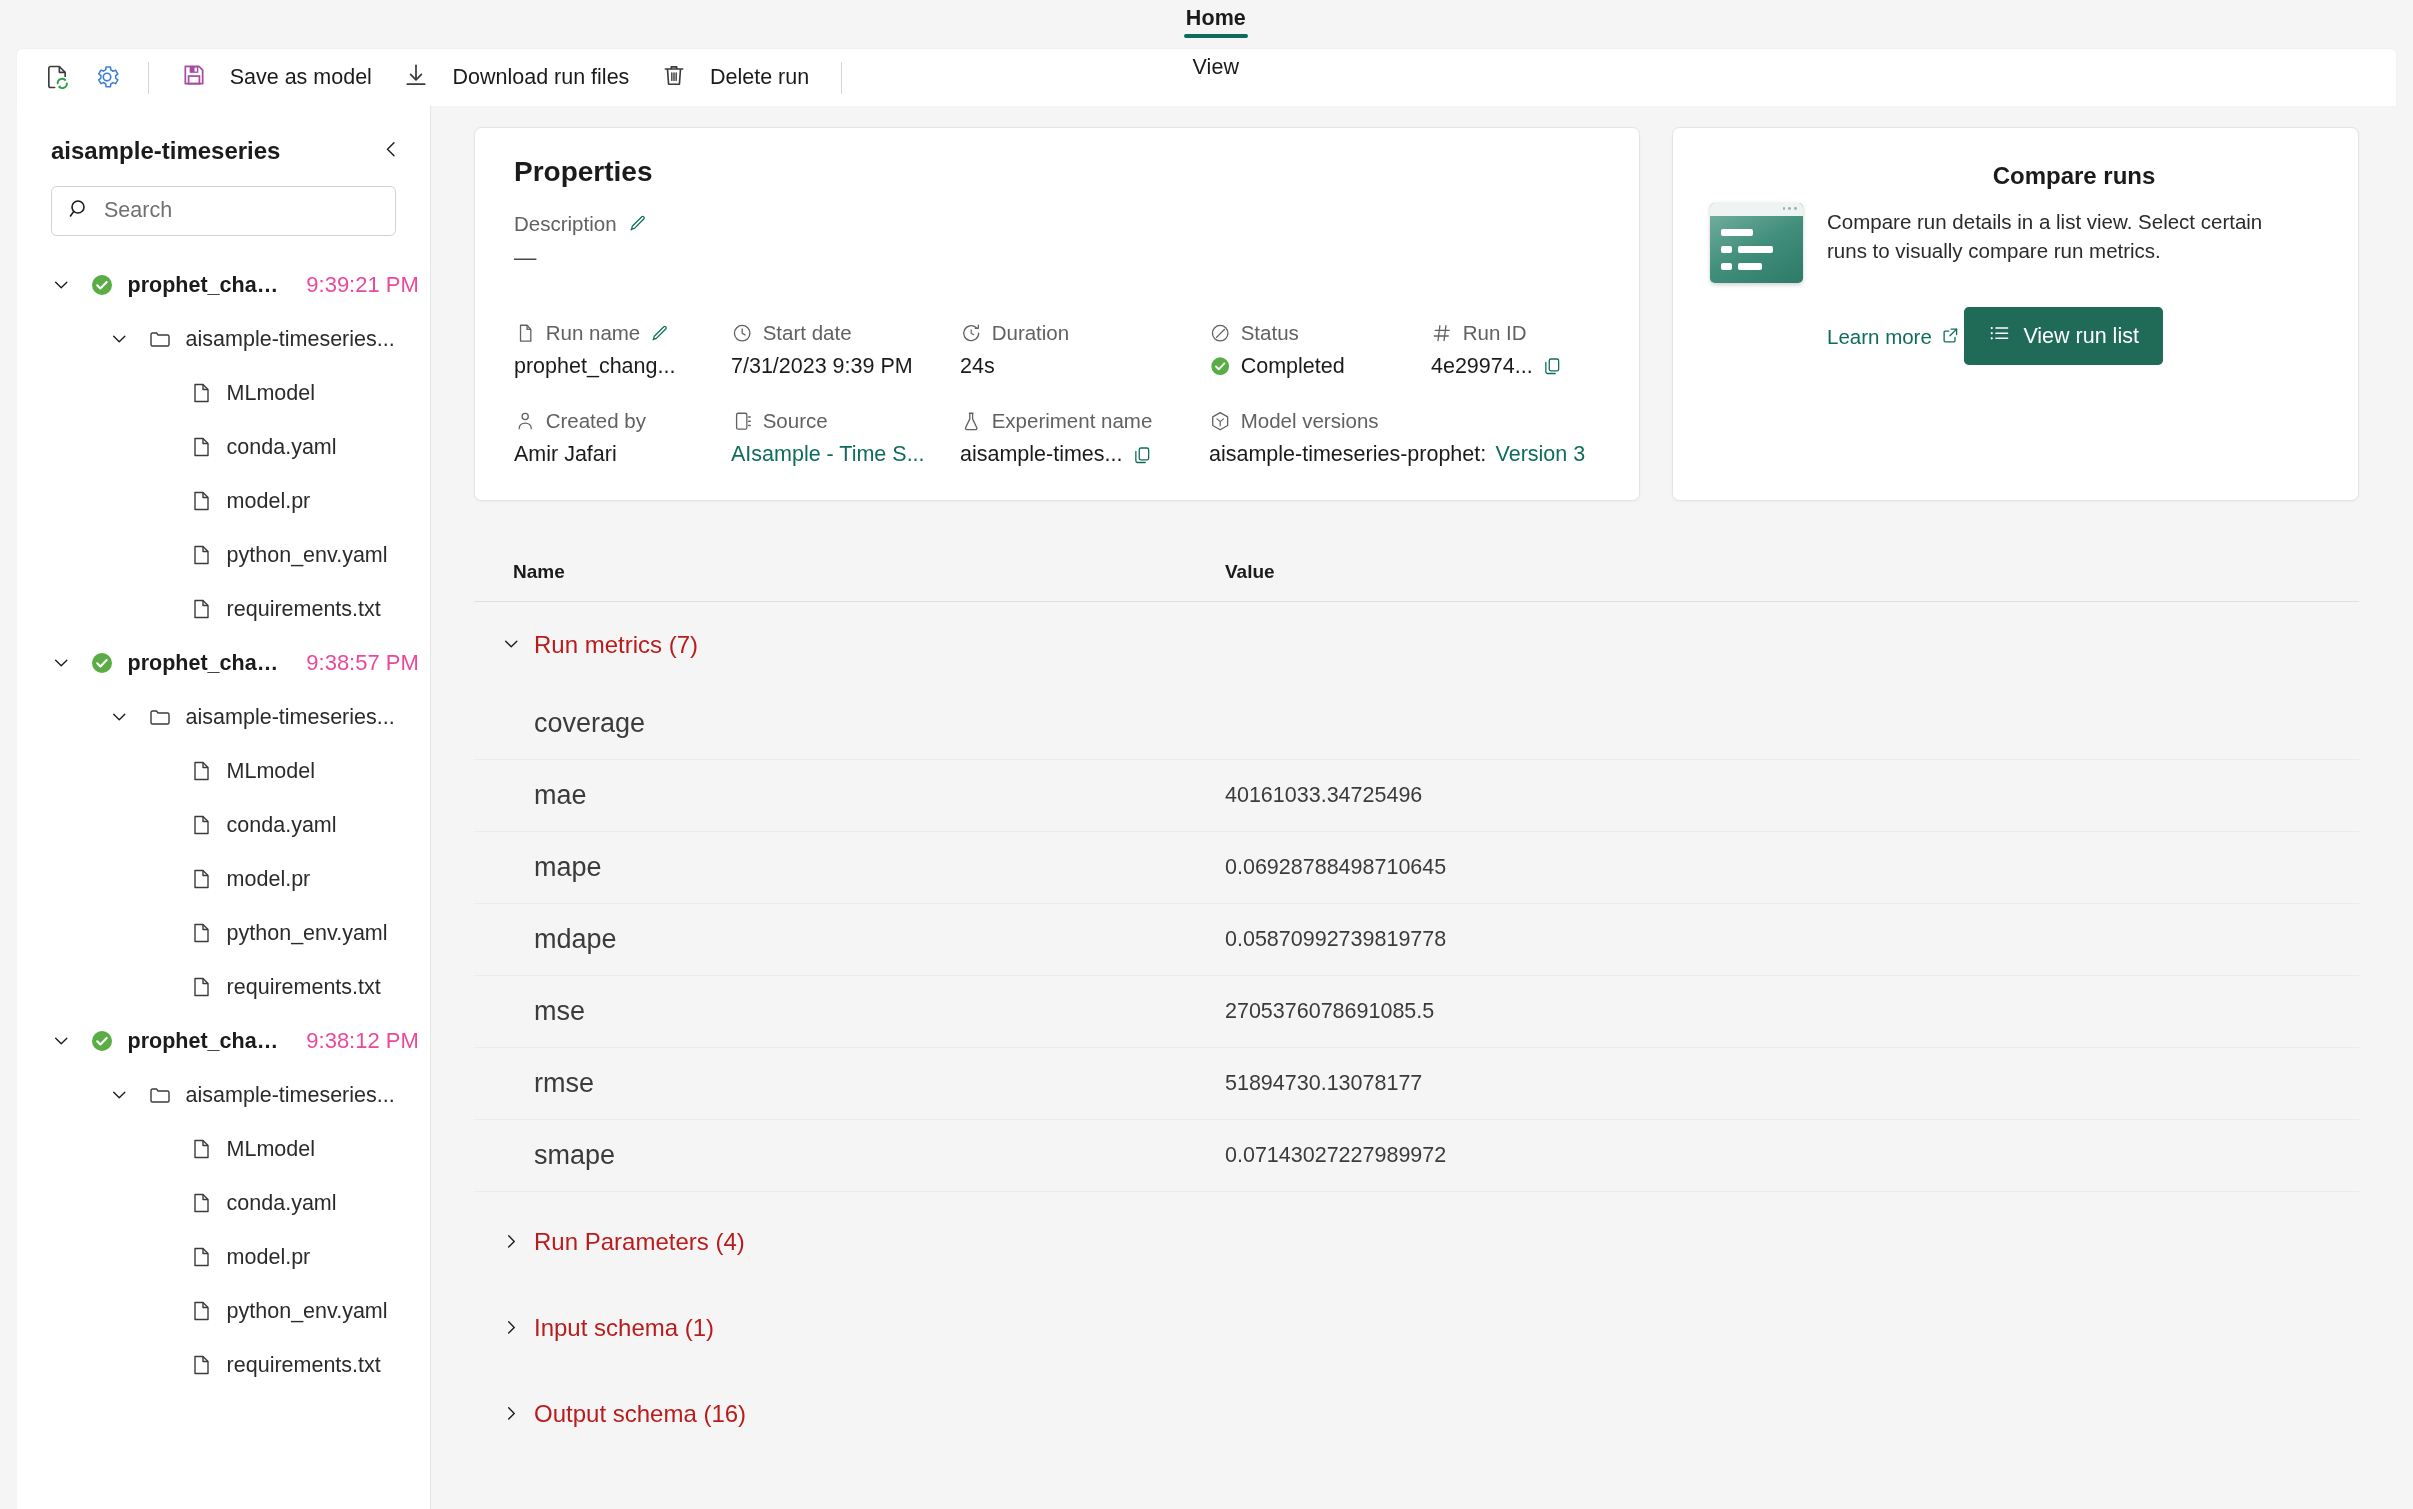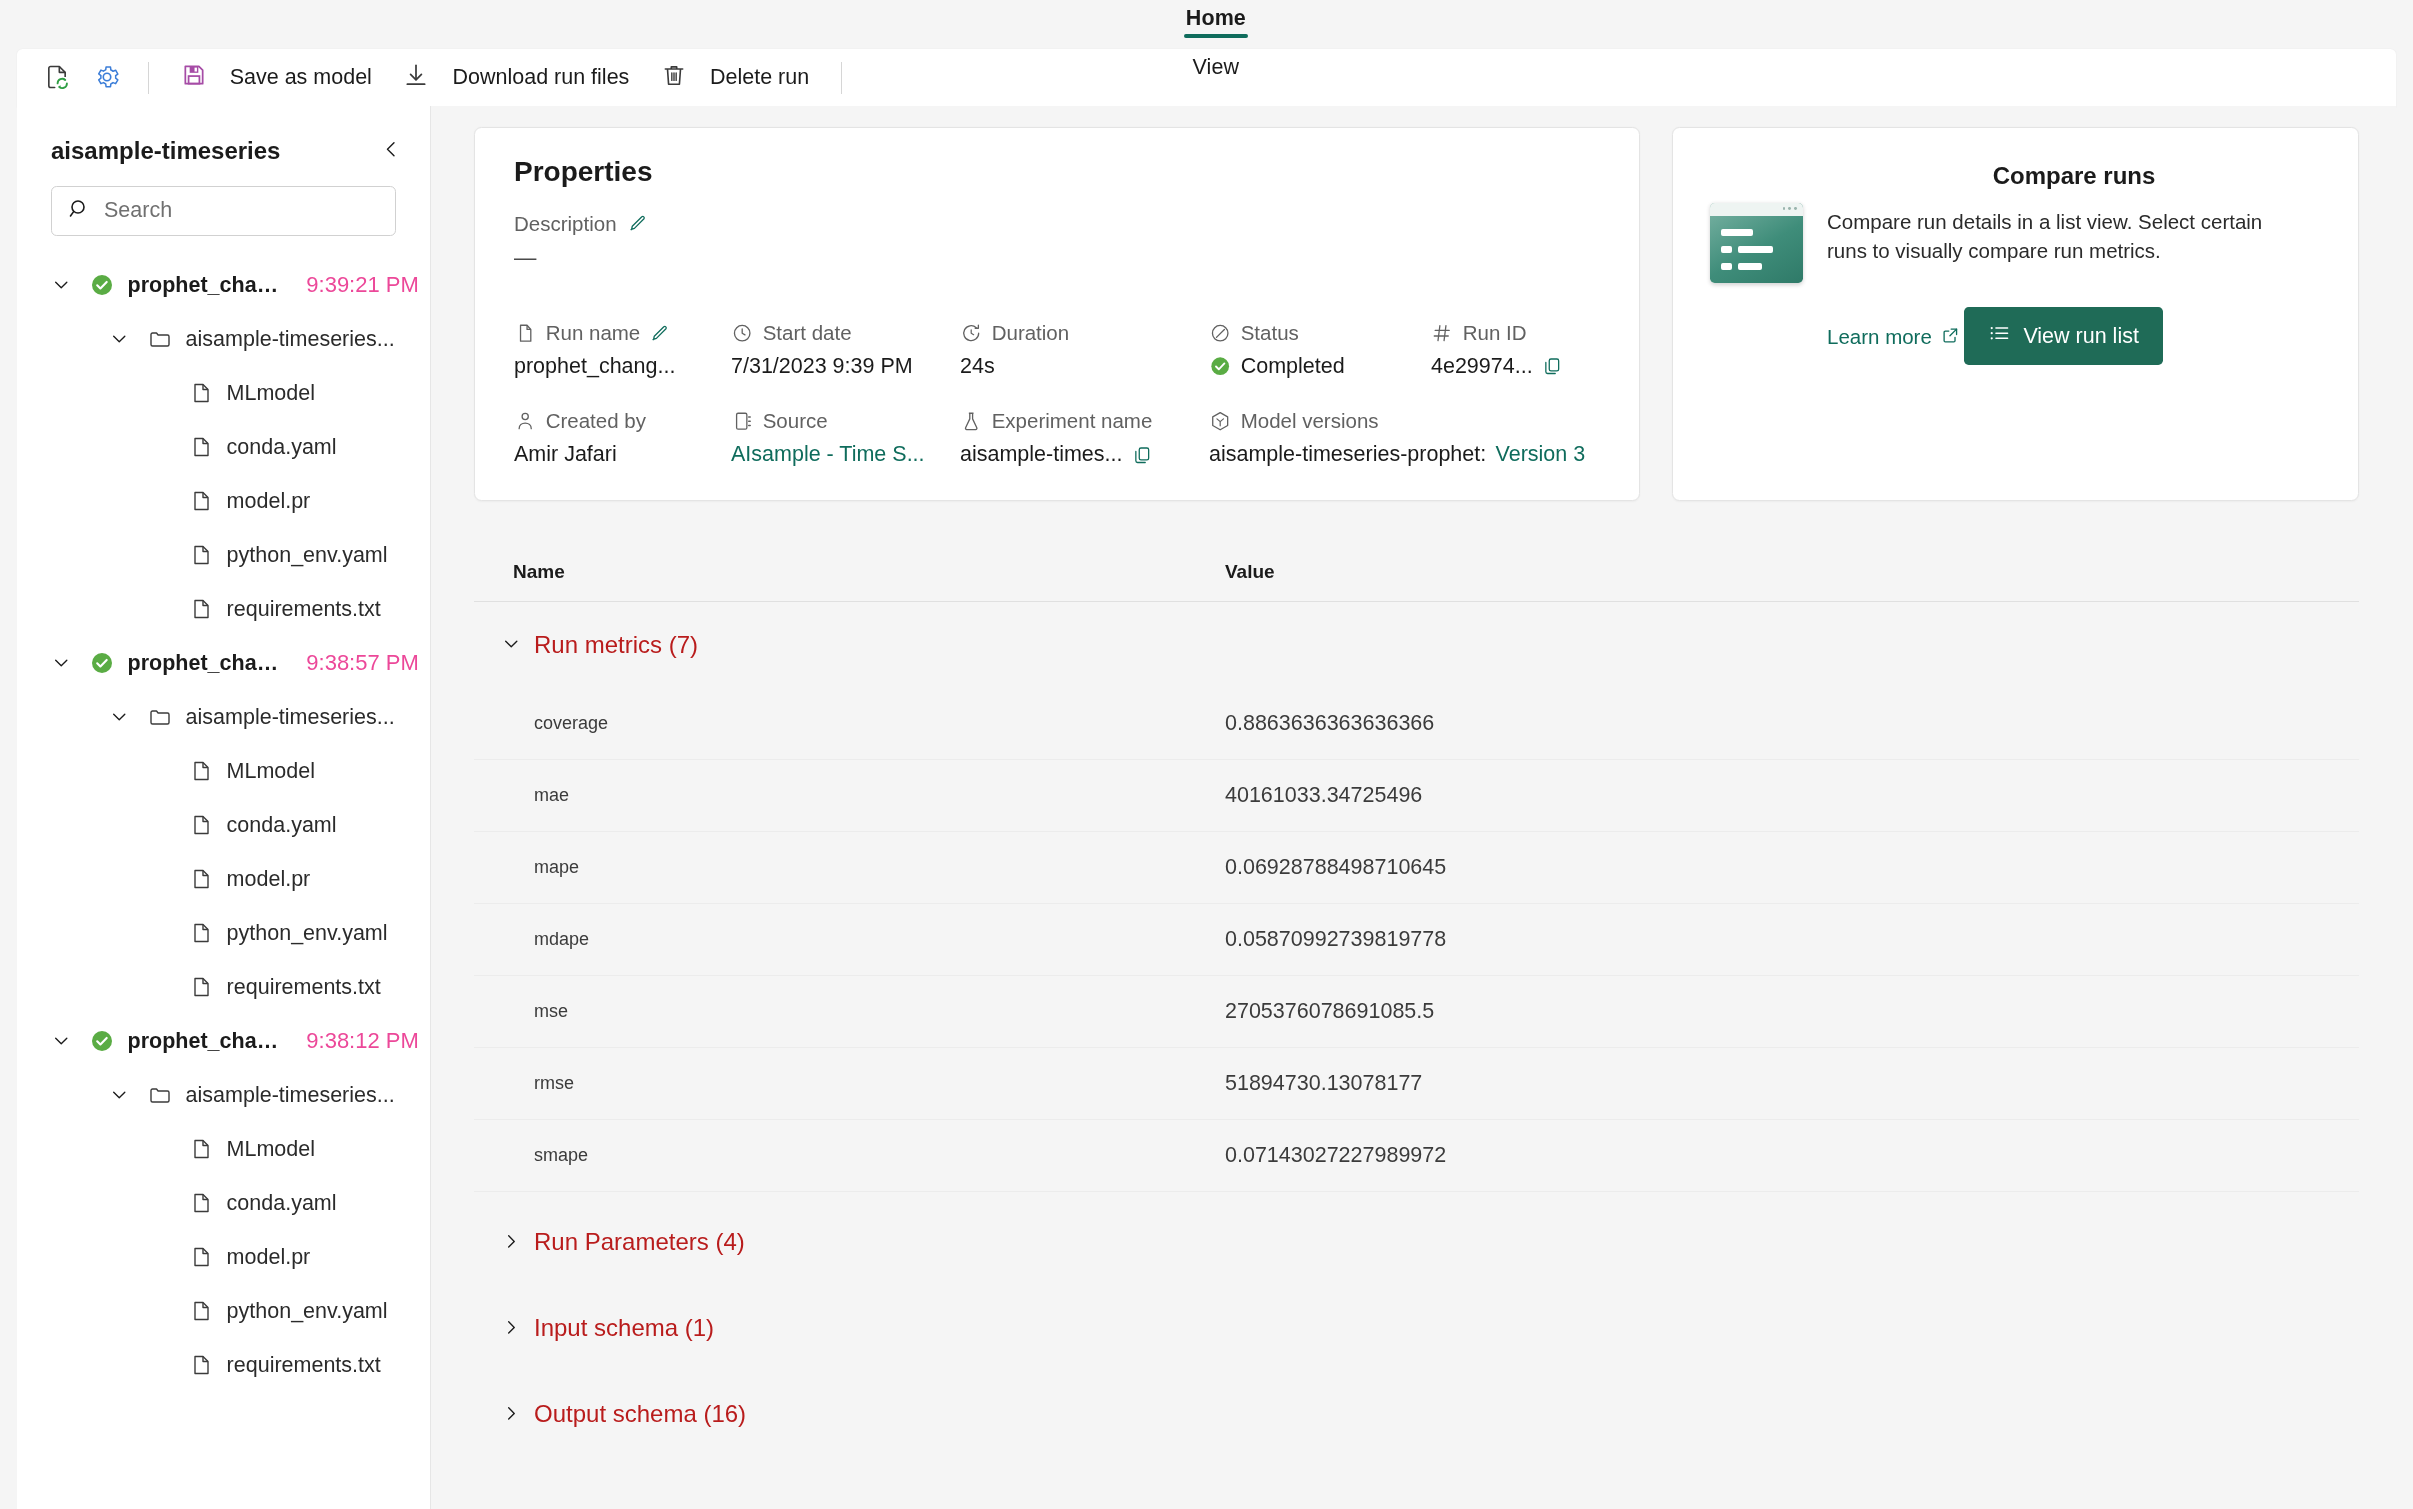--- a/index.html
+++ b/index.html
@@ -226,21 +226,21 @@
   }
   .grp-chev { width: 45px; flex: 0 0 45px; display: flex; align-items: center; justify-content: center; color: #1b1b1b; }
   .grp-label { font-size: 24px; color: #b91c1c; }
 
   .metric-row {
     display: flex; align-items: center;
     height: 72px;
     border-bottom: 0.9px solid #ececec;
     padding-left: 60px;
   }
-  .m-name { flex: 0 0 691px; font-size: 18px; color: #3b3b3b; }
+  .m-name { flex: 0 0 691px; font-size: 27px; color: #3b3b3b; }
   .m-val { flex: 1; font-size: 21.5px; color: #3b3b3b; }
   .metric-row:first-of-type { border-top: 0.9px solid #ececec; }
 
   .sec-spacer { height: 7.5px; }
 </style>
 </head>
 <body>
 
 <div id="app">
 
@@ -794,21 +794,20 @@
             <div class="group-row">
               <span class="grp-chev">
                 <svg width="20.5" height="20.5" viewBox="0 0 24 24" fill="none">
                   <path d="M5.5 8.5L12 15l6.5-6.5" stroke="#1b1b1b" stroke-width="1.6" stroke-linecap="round" stroke-linejoin="round"></path>
                 </svg>
               </span>
               <span class="grp-label">Run metrics (7)</span>
             </div>
             <div class="metric-row">
               <span class="m-name">coverage</span>
-              <span class="m-val">0.8863636363636366</span>
             </div>
             <div class="metric-row">
               <span class="m-name">mae</span>
               <span class="m-val">40161033.34725496</span>
             </div>
             <div class="metric-row">
               <span class="m-name">mape</span>
               <span class="m-val">0.06928788498710645</span>
             </div>
             <div class="metric-row">

